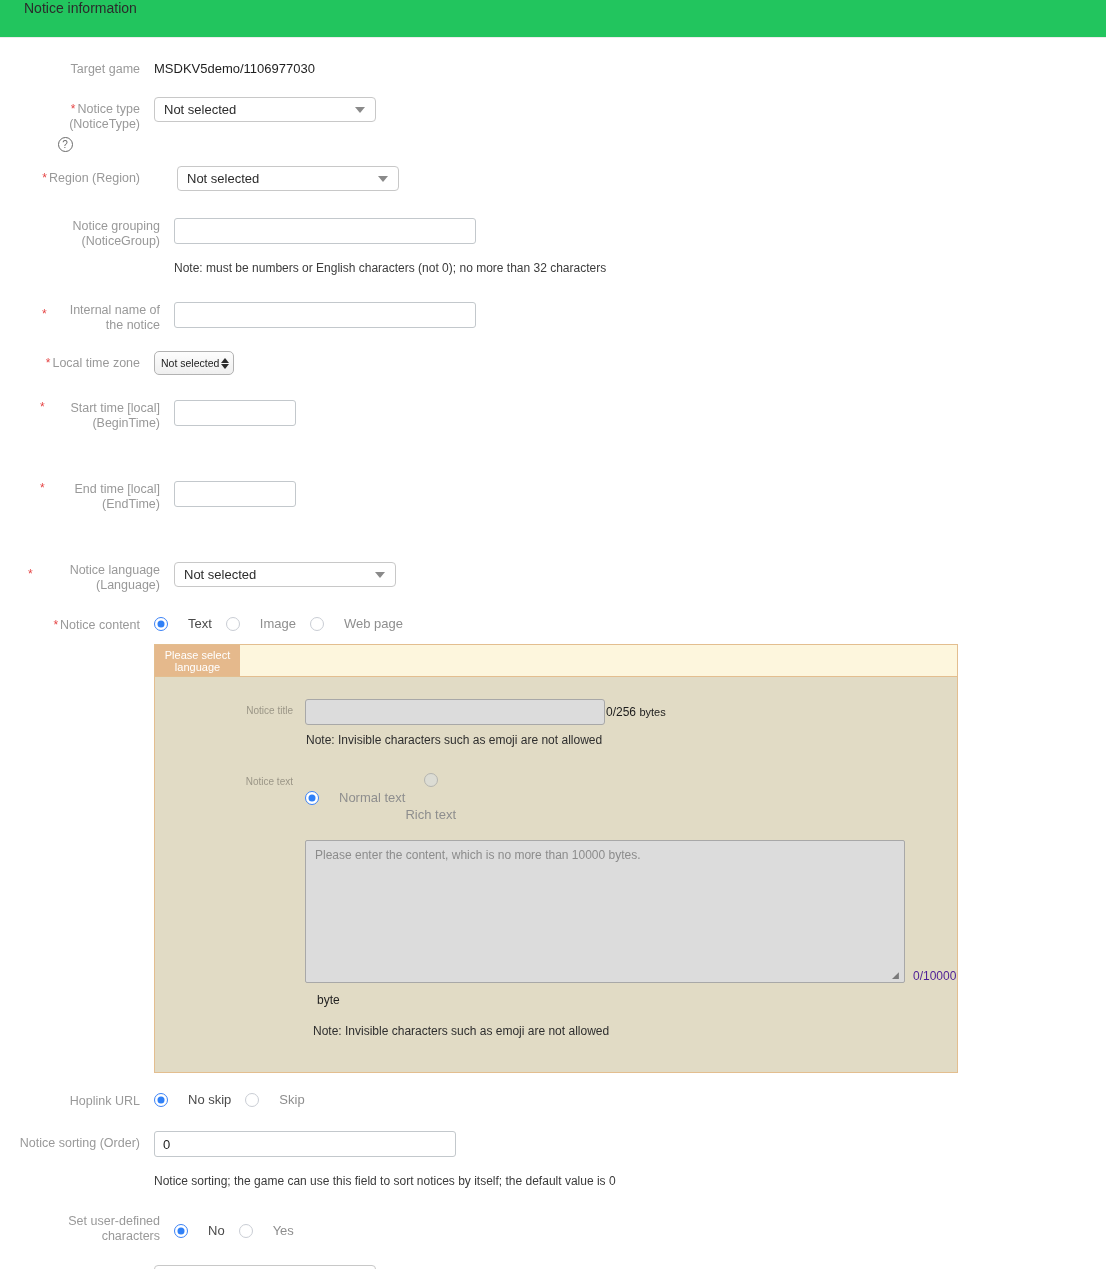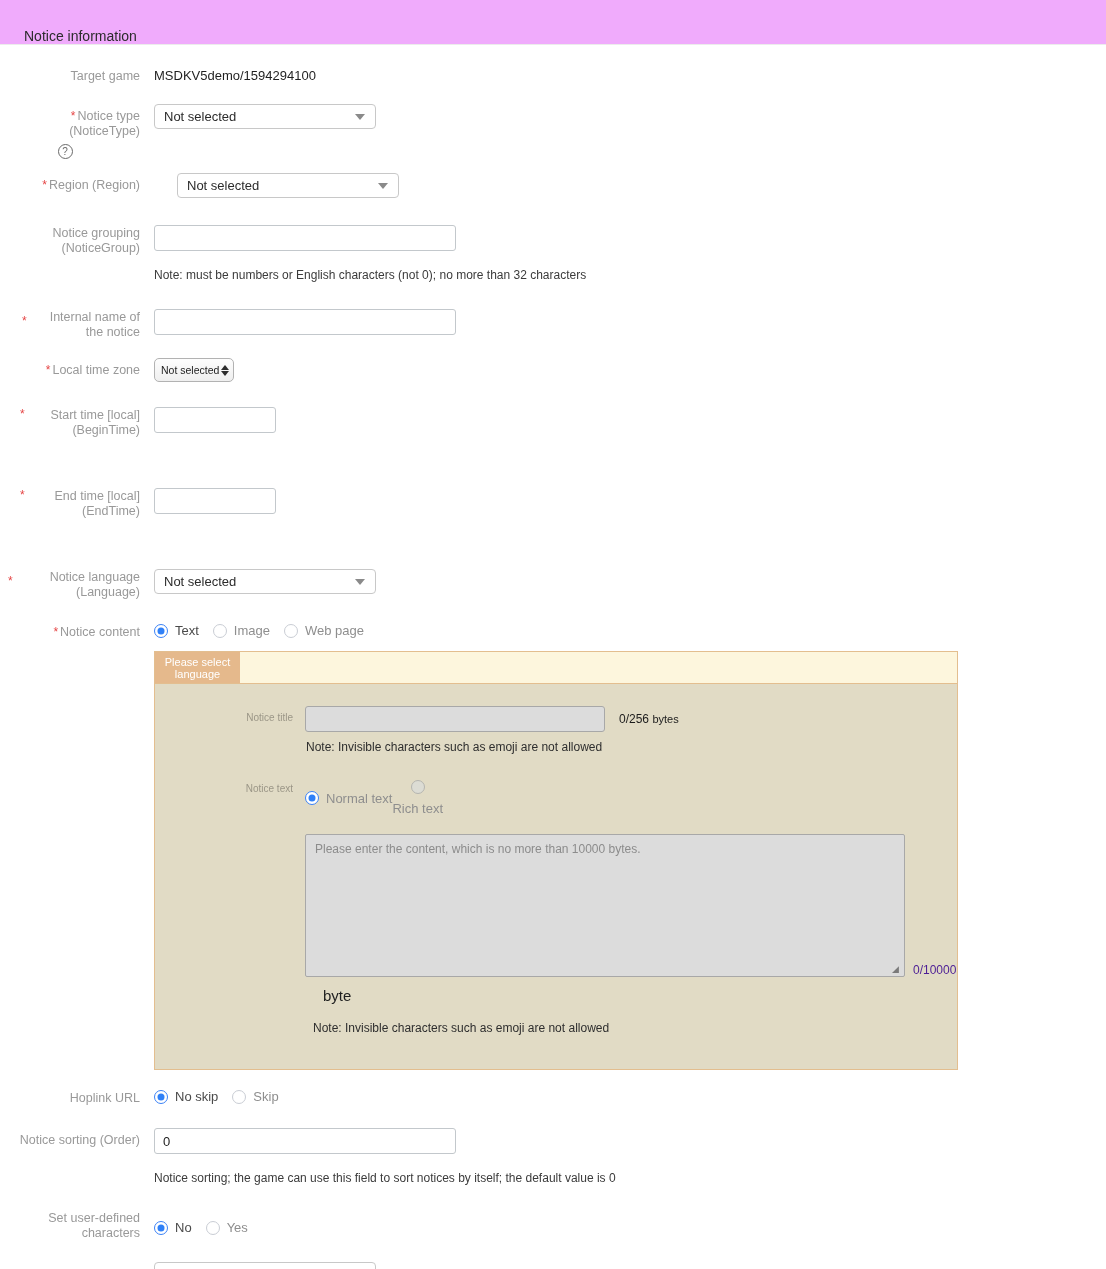--- a/index.html
+++ b/index.html
@@ -12,25 +12,25 @@
     height: 1269px;
     font-family: "Liberation Sans", sans-serif;
     font-size: 13px;
     color: #333;
     overflow: hidden;
     position: relative;
   }
 
   
   .panel-header {
-    height: 45px;
-    background: #f0abfc;
+    height: 38px;
+    background: #22c55e;
     border-bottom: 1px solid #ececec;
     display: flex;
-    align-items: flex-end;
+    align-items: flex-start;
     padding-left: 24px;
   }
   .panel-header .title {
     font-size: 14px;
     color: #2b2b2b;
   }
 
   
   .form {
     padding-top: 10px;
@@ -50,21 +50,21 @@
     line-height: 15px;
     position: relative;
     padding-top: 5px;
   }
   .label-col .req {
     color: #e54545;
     font-size: 12px;
     margin-right: 2px;
     line-height: 1;
   }
-  .label-col.two-line { padding-top: 1px; }
+  .label-col.two-line { padding-top: 1px; margin-left: 20px; }
   .field-col {
     flex: 1 1 auto;
     padding-left: 6px;
     min-height: 10px;
   }
 
   
   .select {
     width: 222px;
     height: 25px;
@@ -148,21 +148,21 @@
   }
   .help-wrap {
     width: 148px;
     text-align: center;
     padding-top: 4px;
     padding-right: 18px;
   }
 
   
   .radio-group { display: flex; align-items: center; gap: 14px; padding-top: 3px; }
-  .radio { display: flex; align-items: center; gap: 7px; }
+  .radio { display: flex; align-items: center; gap: 20px; }
   .radio .dot {
     width: 14px; height: 14px;
     border-radius: 50%;
     border: 1px solid #c9cdd4;
     background: #fff;
     position: relative;
     flex: 0 0 14px;
   }
   .radio.on .dot {
     border-color: #3b82f6;
@@ -231,21 +231,21 @@
     height: 26px;
     background: #dcdcdc;
     border: 1px solid #a8a8a8;
     border-radius: 3px;
     display: inline-block;
     vertical-align: middle;
   }
   .counter {
     font-size: 12px;
     color: #1c1c1c;
-    margin-left: 14px;
+    margin-left: 1px;
     vertical-align: middle;
   }
   .counter .unit { font-size: 11px; }
   .lang-note {
     font-size: 12px;
     color: #2e2e2e;
     margin-top: 8px;
     margin-left: 1px;
   }
   .disabled-textarea {
@@ -269,37 +269,37 @@
     font-size: 9px;
     line-height: 9px;
   }
   .ta-wrap { display: flex; align-items: flex-end; }
   .ta-counter {
     font-size: 12px;
     color: #4c1d95;
     margin-left: 8px;
     margin-top: 4px;
   }
-  .byte-label { font-size: 15px; color: #1f1f1f; margin-top: 10px; margin-left: 18px; }
+  .byte-label { font-size: 12px; color: #1f1f1f; margin-top: 10px; margin-left: 12px; }
 </style>
 </head>
 <body>
 
 <div class="panel-header">
   <span class="title">Notice information</span>
 </div>
 
 <div class="form">
 
   <div class="row" style="margin-top:9px;">
     <div class="label-col">
       <span>Target game</span>
     </div>
     <div class="field-col">
-      <div style="font-size:13px;color:#1f1f1f;padding-top:4px;">MSDKV5demo/1594294100</div>
+      <div style="font-size:13px;color:#1f1f1f;padding-top:4px;">MSDKV5demo/1106977030</div>
     </div>
   </div>
 
   <div class="row" style="margin-top:20px;">
     <div class="label-col">
       <span class="req">*</span><span>Notice type (NoticeType)</span>
     </div>
     <div class="field-col">
       <div class="select">
         <span>Not selected</span>

